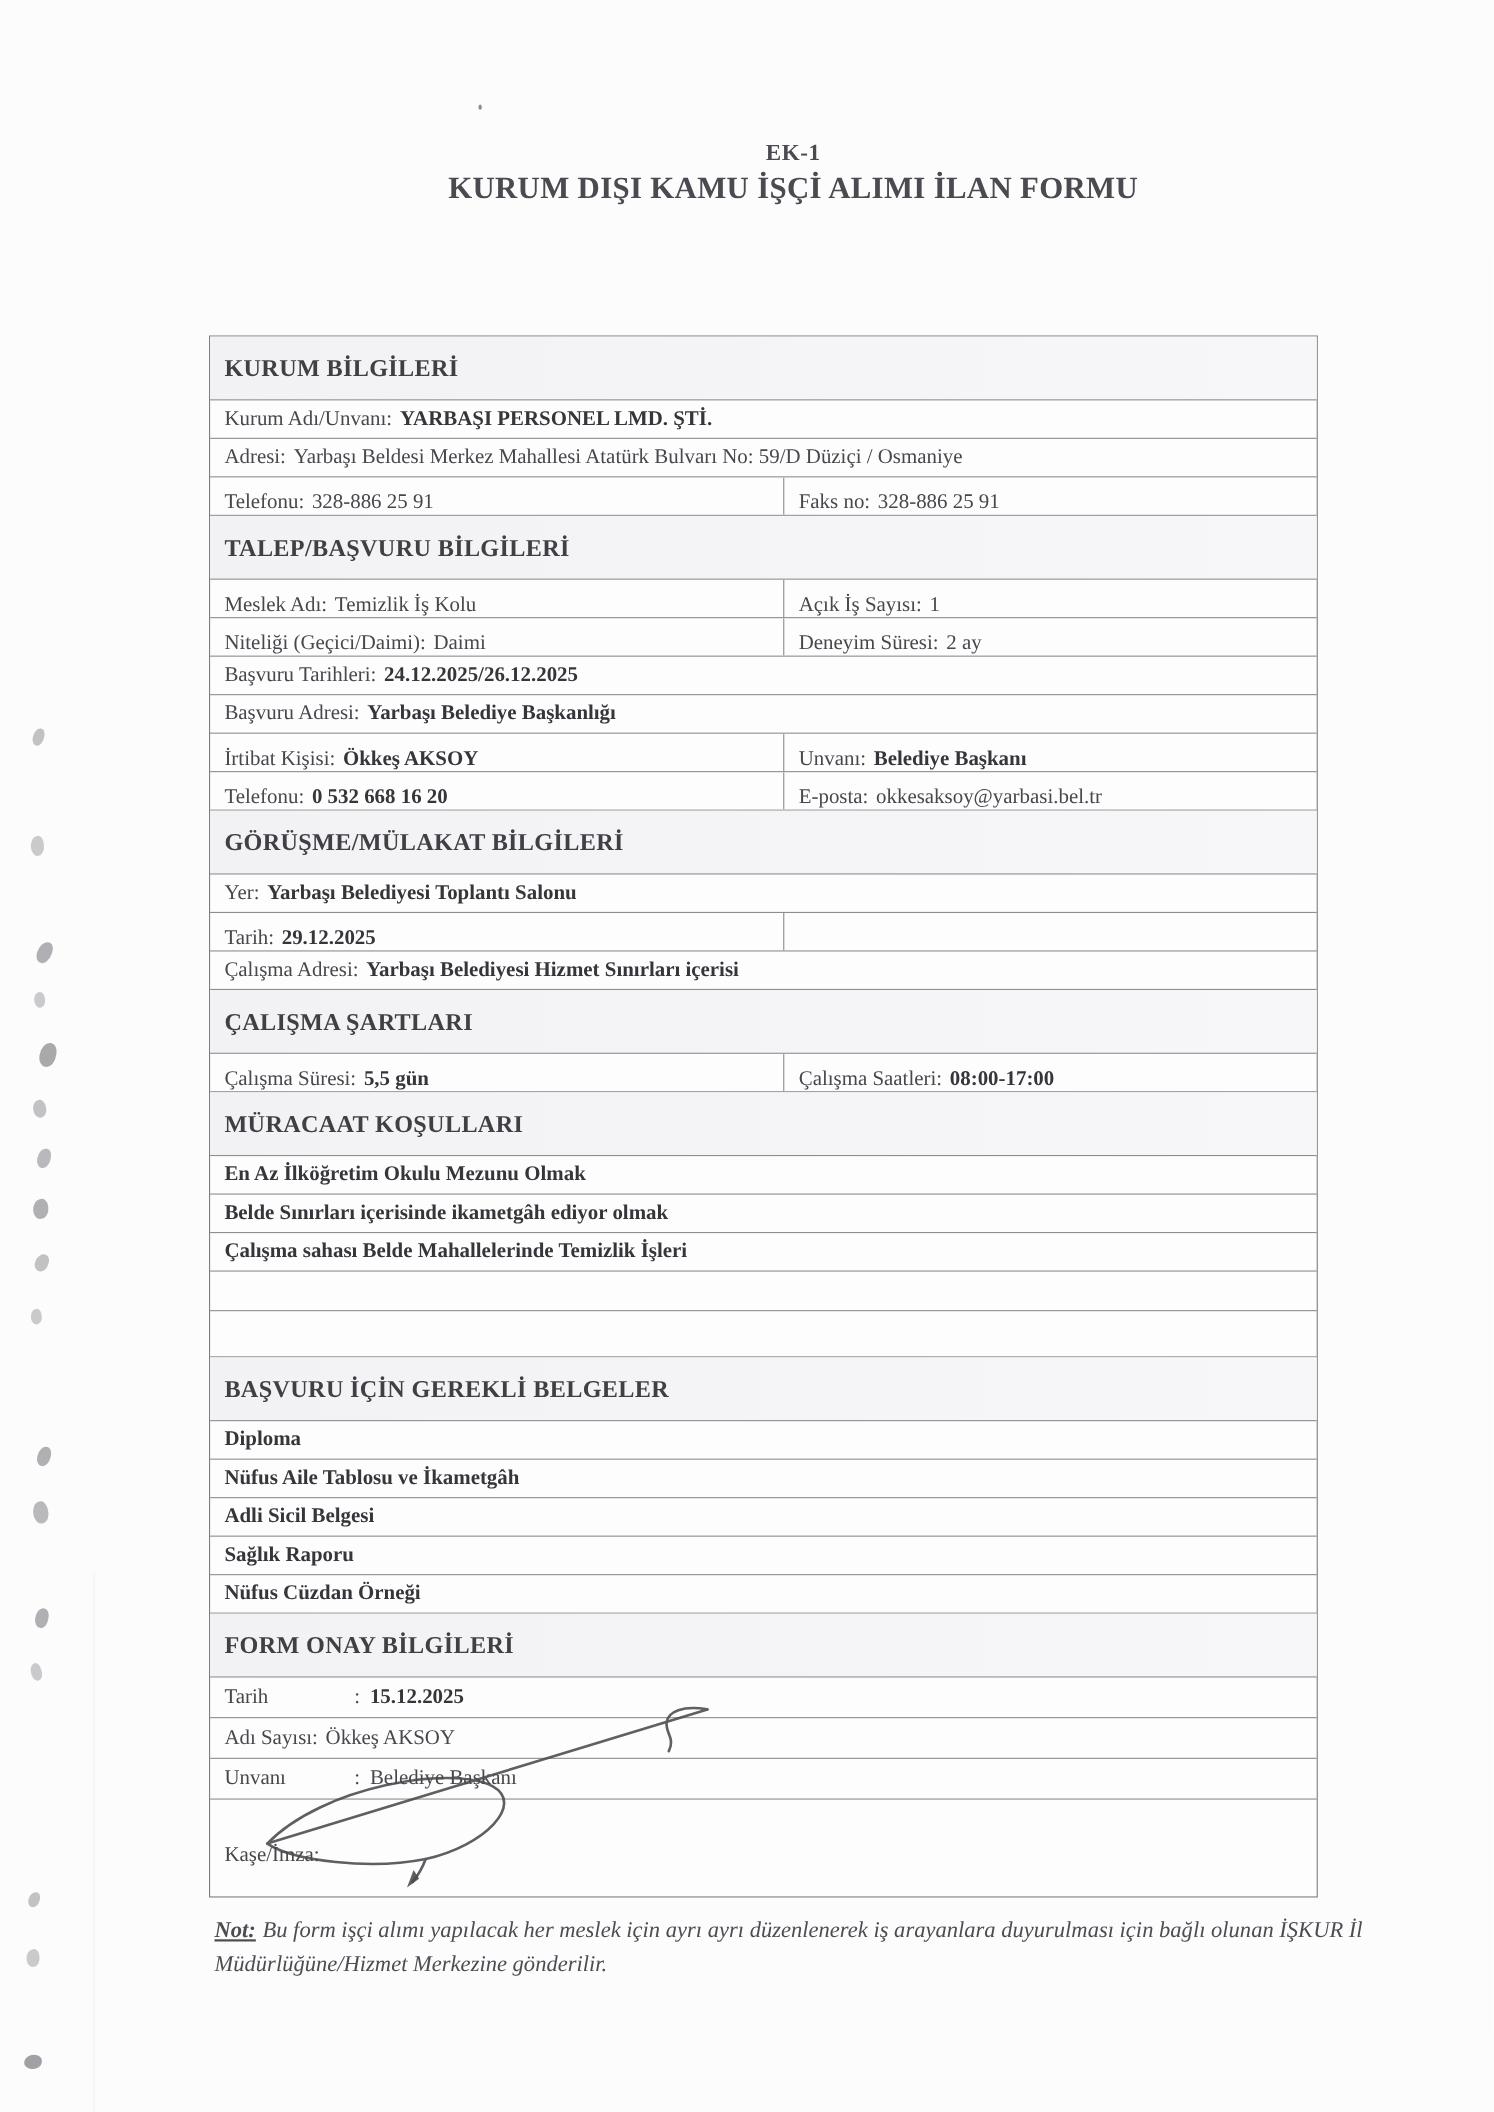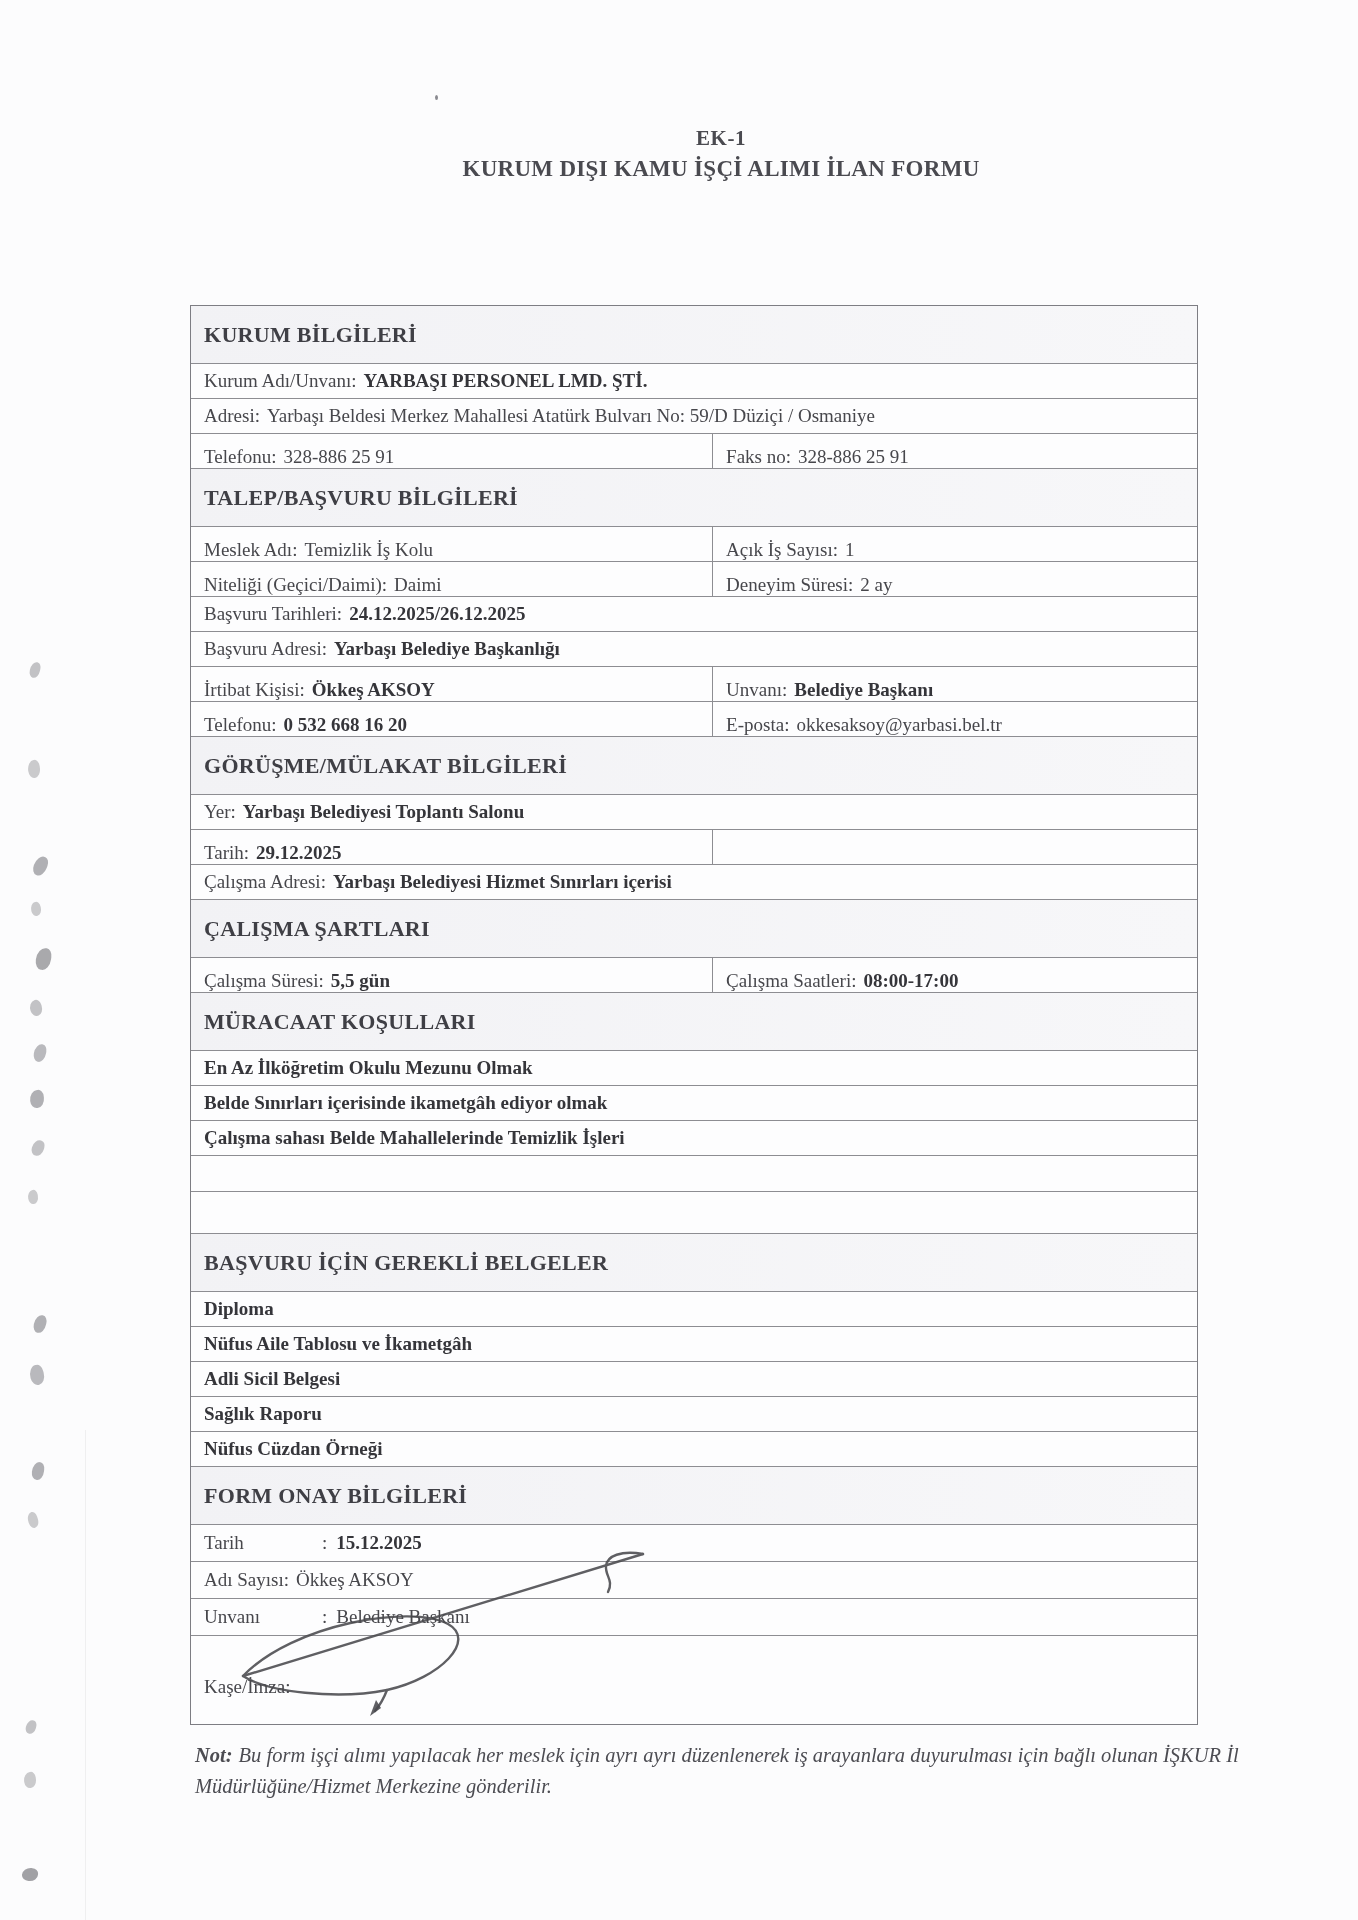--- a/index.html
+++ b/index.html
@@ -21,21 +21,21 @@
   
   .page::after{
     content:"";position:absolute;left:85px;top:1430px;width:1px;height:490px;
     background:rgba(0,0,0,0.05);
   }
   .title-block{
     position:absolute;left:195px;top:126px;width:1052px;
     text-align:center;color:#4a4a50;
   }
   .title-block .attach{font-size:21px;font-weight:bold;letter-spacing:.5px;}
-  .title-block .main{font-size:23px;font-weight:bold;letter-spacing:.3px;margin-top:5px;}
+  .title-block .main{font-size:28px;font-weight:bold;letter-spacing:.3px;margin-top:5px;}
   .tiny-dot{position:absolute;left:435px;top:95px;width:3px;height:5px;background:#8a8a90;border-radius:50%;}
 
   .tbl{
     position:absolute;left:190px;top:305px;width:1008px;
     border:1px solid var(--line-dark);
     background:#fdfdfe;
   }
   .row{
     display:flex;align-items:center;
     border-bottom:1px solid var(--line);
@@ -64,21 +64,21 @@
   .split .cell.r{flex:1 1 auto;border-right:none;}
   .boldrow{font-weight:bold;color:var(--ink-bold);}
   .wlbl{display:inline-block;width:118px;}
   .colon{margin-right:9px;}
   .kase-row{align-items:center;padding-top:14px;}
 
   .note{
     position:absolute;left:195px;top:1740px;width:1062px;
     font-size:20.5px;font-style:italic;line-height:1.5;color:#4c4c52;
   }
-  .note .note-label{font-weight:bold;font-style:italic;margin-right:6px;}
+  .note .note-label{font-weight:bold;font-style:italic;margin-right:6px;text-decoration:underline;}
 
   .sig{position:absolute;left:205px;top:1528px;width:490px;height:190px;pointer-events:none;}
 
   .artifact{
     position:absolute;background:#55555c;border-radius:60% 40% 55% 45%;
   }
 </style>
 </head>
 <body>
 

